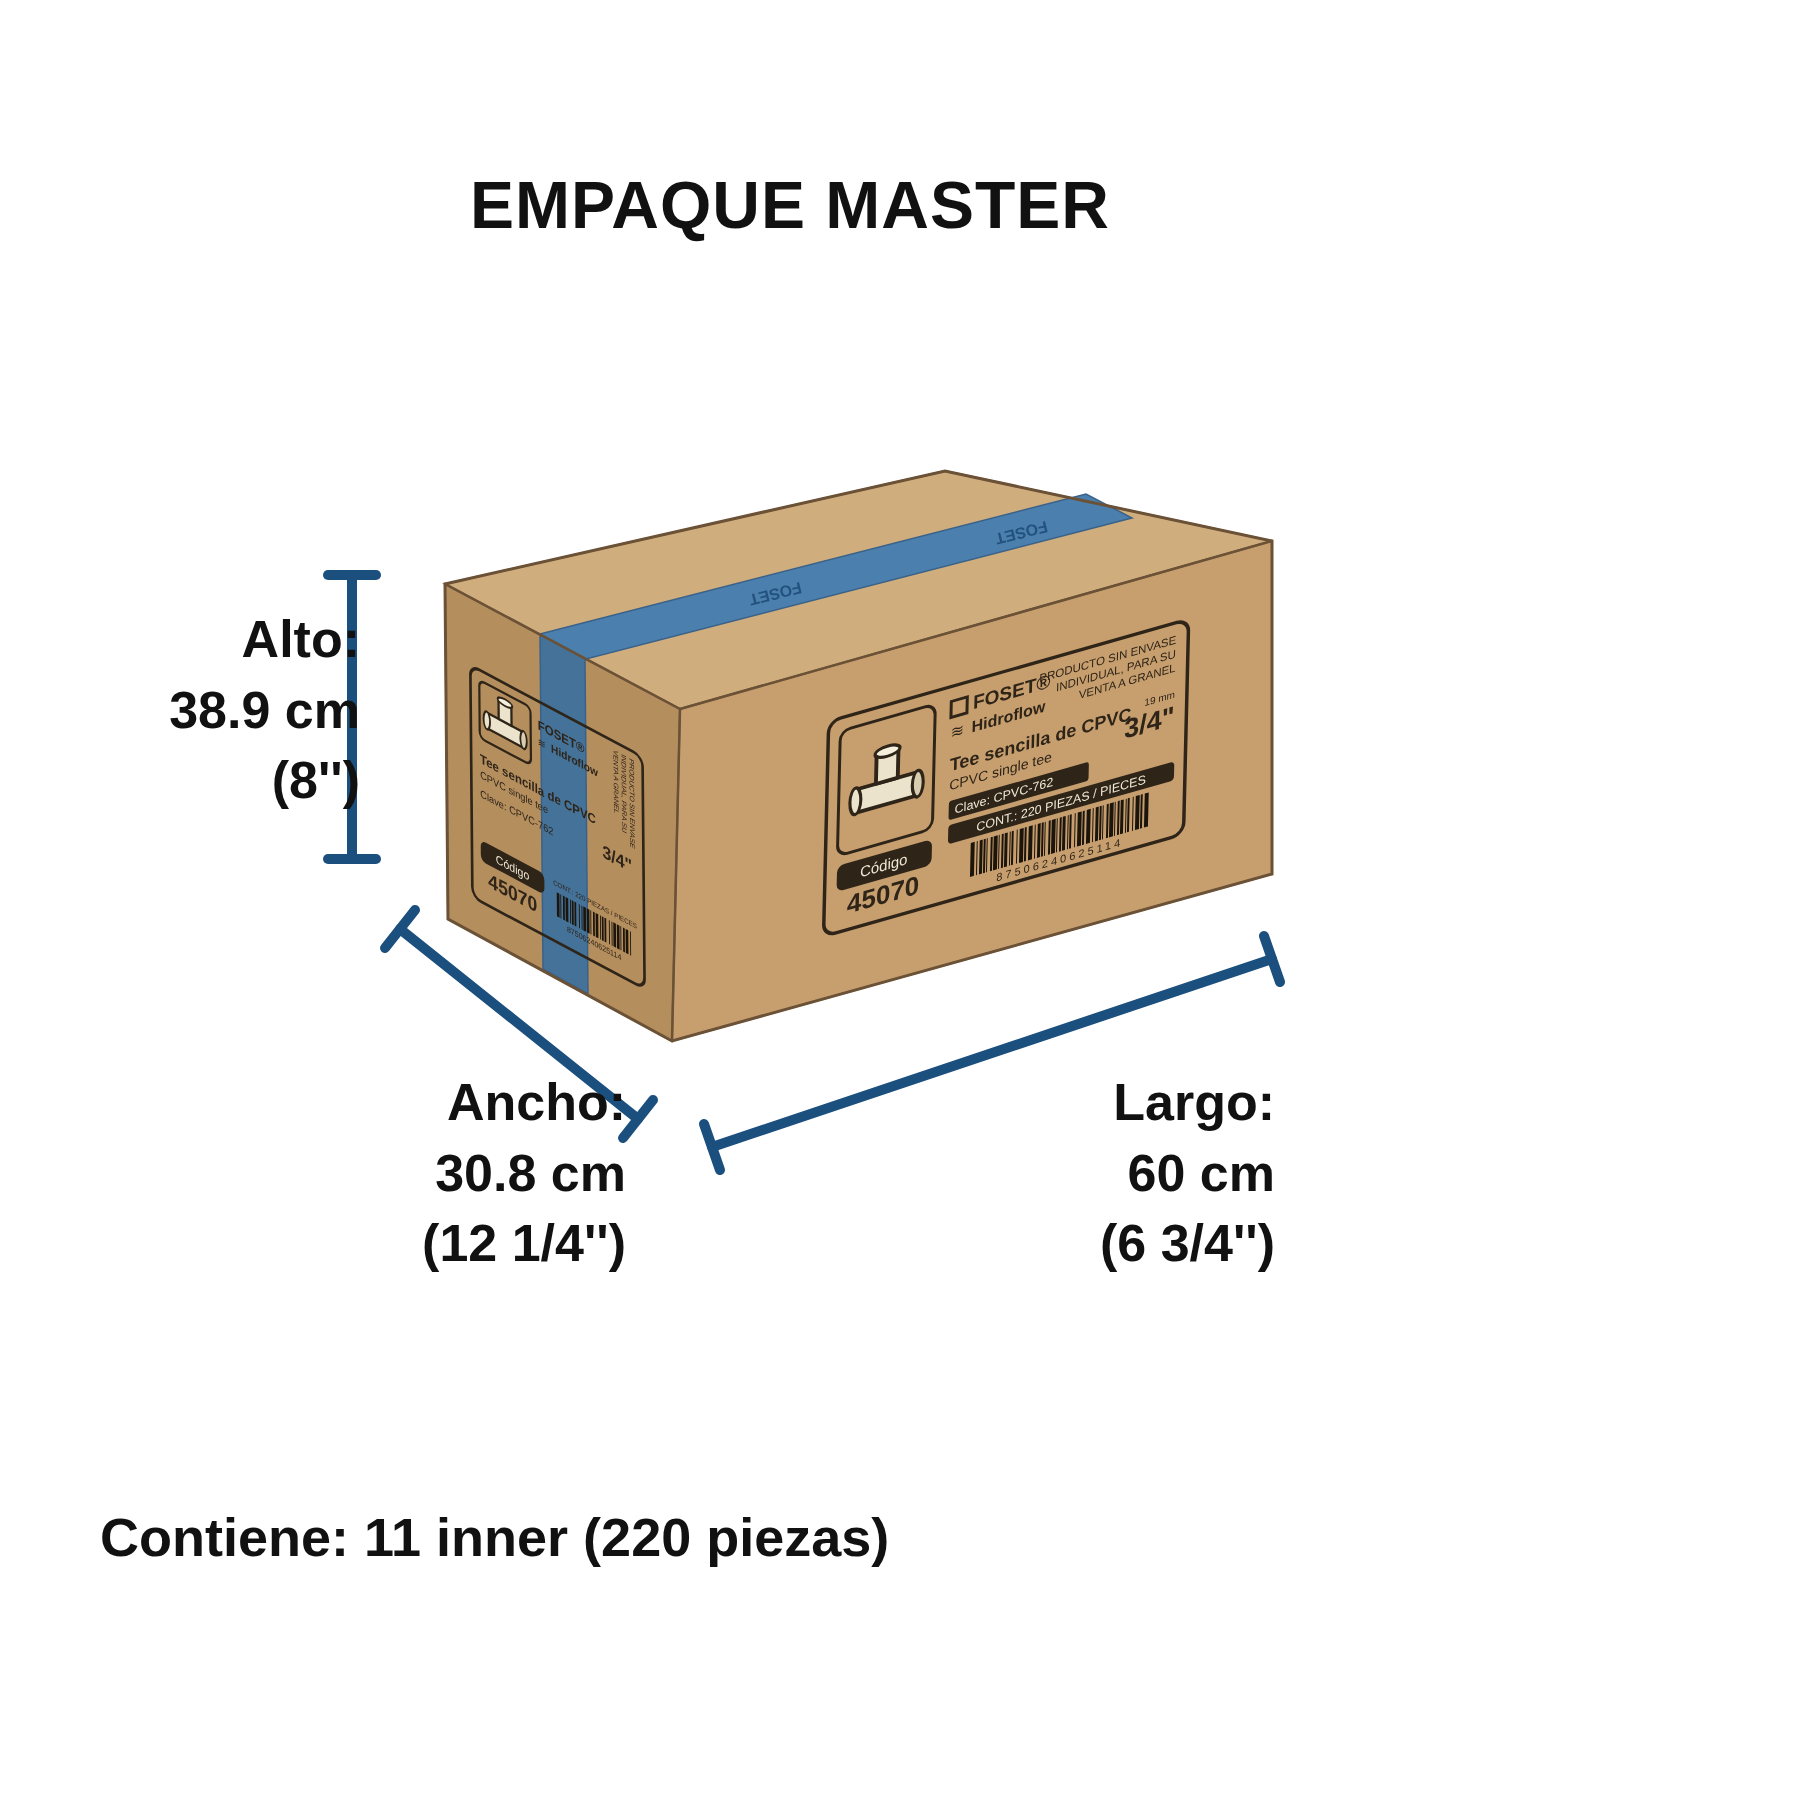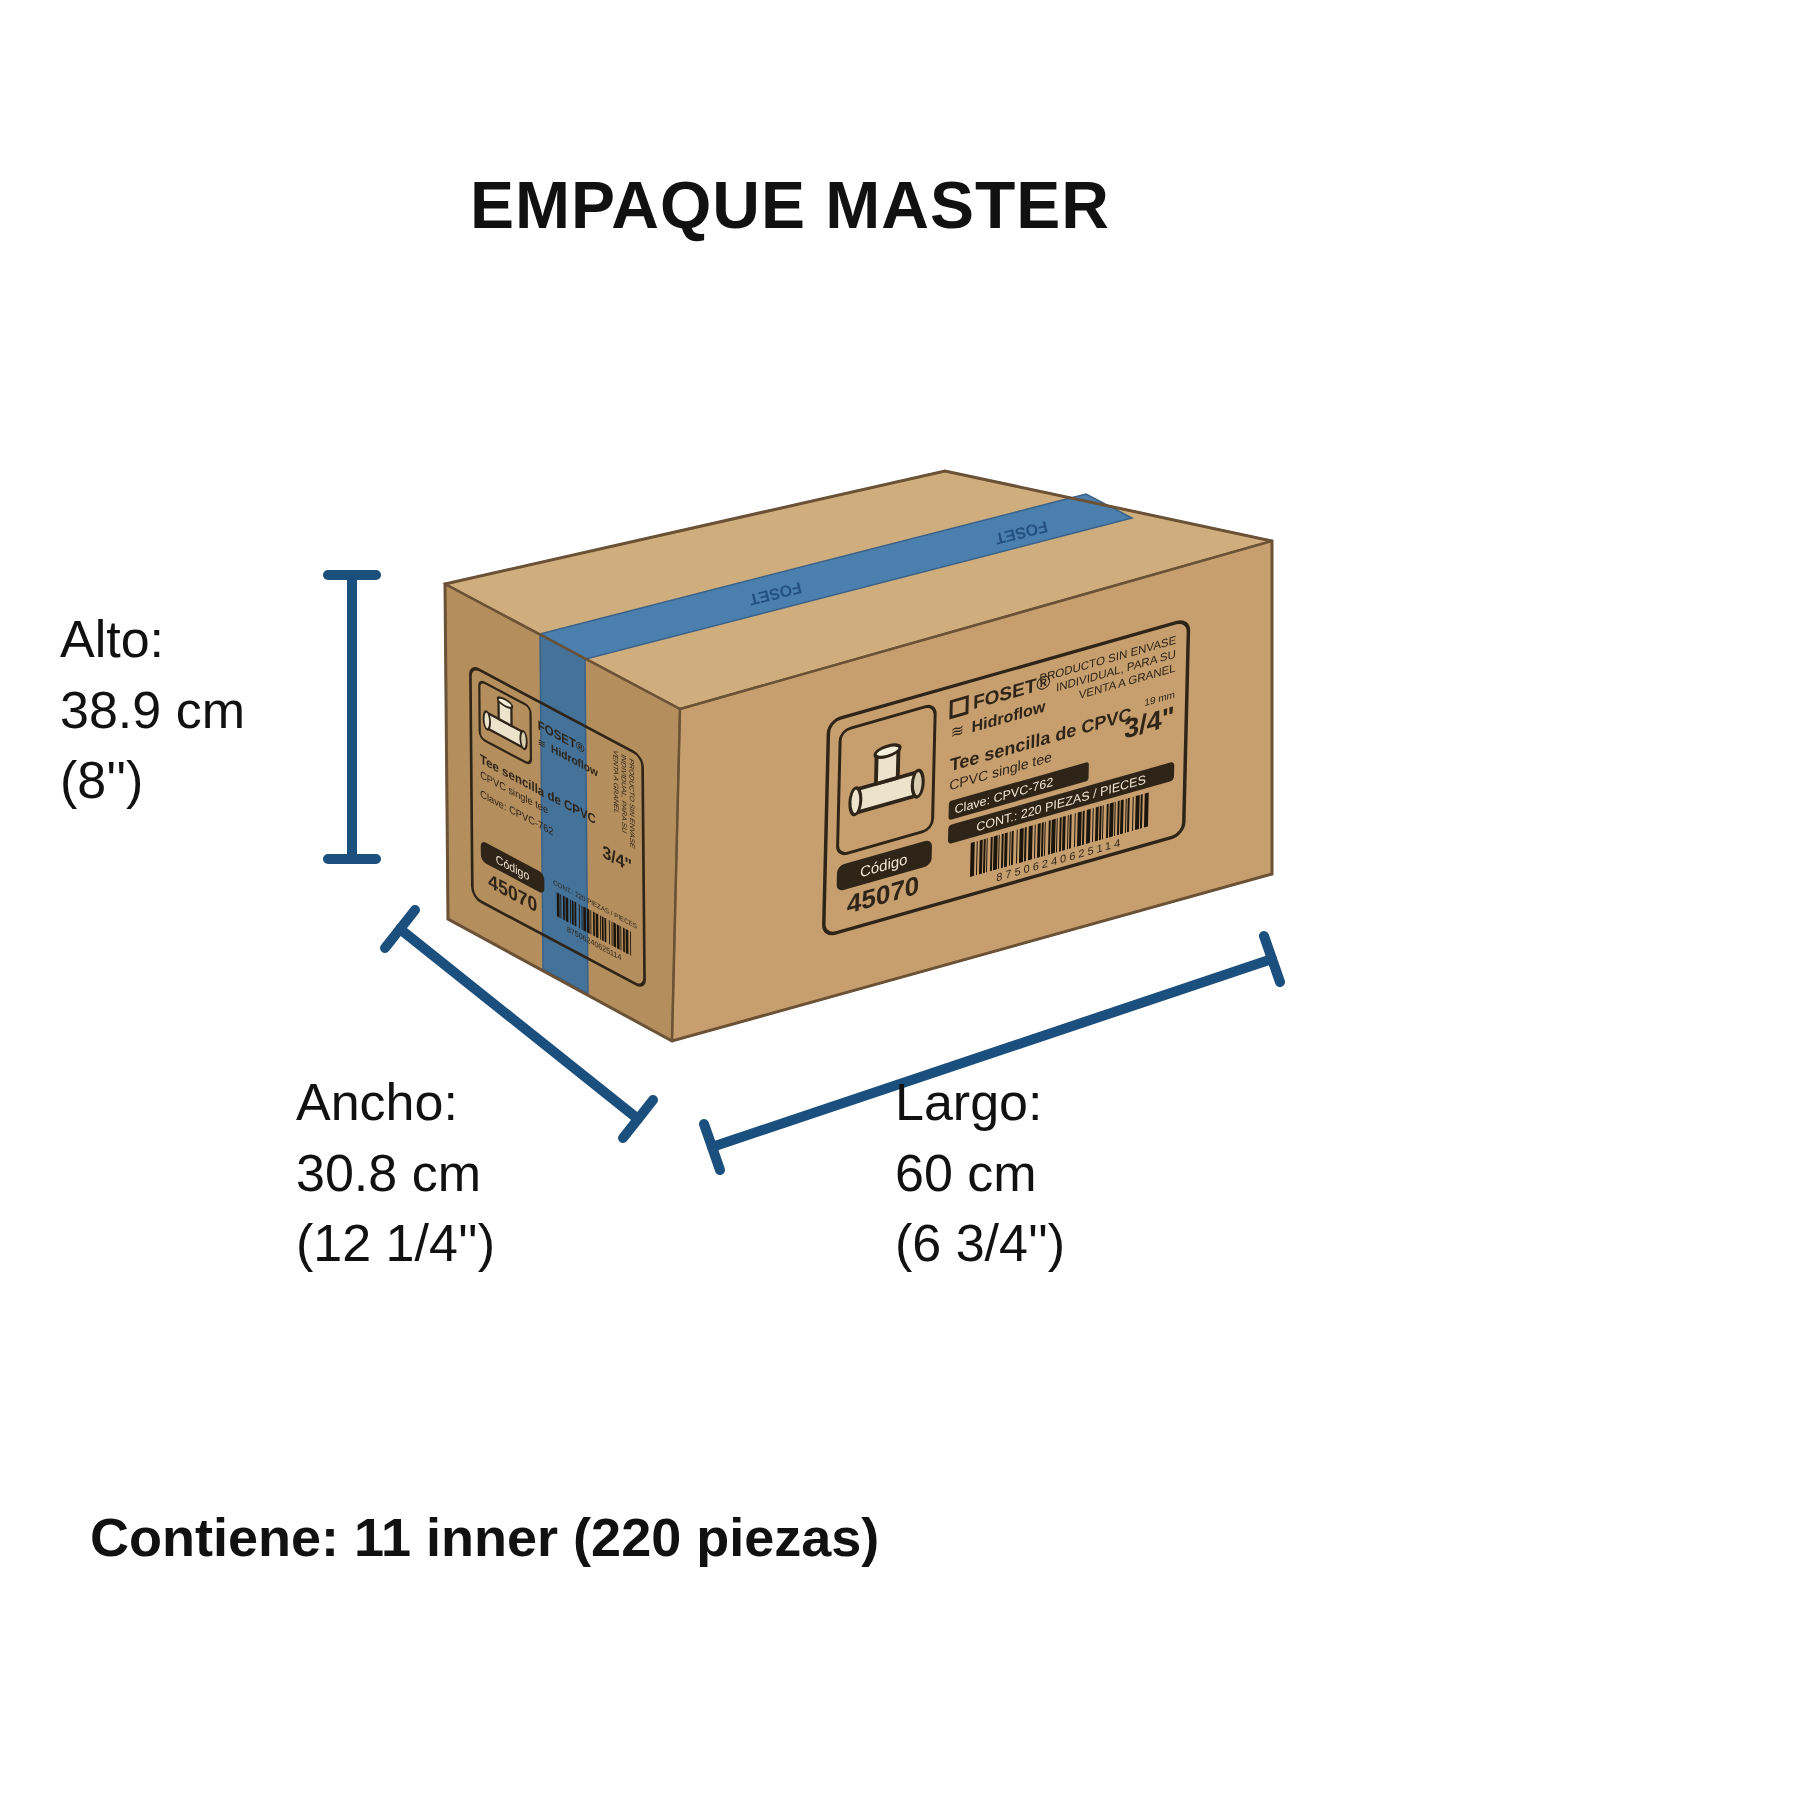--- a/index.html
+++ b/index.html
@@ -1,26 +1,26 @@
 <!DOCTYPE html>
 <html><head>
 <meta charset="utf-8">
 <style>
   html,body{margin:0;padding:0;background:#ffffff;}
   .canvas{position:relative;width:1800px;height:1800px;background:#ffffff;overflow:hidden;
           font-family:"Liberation Sans",sans-serif;color:#111;margin-top:19px;}
   .title{position:absolute;left:0;top:148px;width:1580px;text-align:center;
          font-size:66px;font-weight:bold;letter-spacing:1px;color:#111;}
   .scene{position:absolute;left:0;top:0;width:1800px;height:1800px;}
-  .dim-label{position:absolute;text-align:left;font-weight:normal;font-size:52px;line-height:1.36;color:#111;}
+  .dim-label{position:absolute;text-align:right;font-weight:bold;font-size:52px;line-height:1.36;color:#111;}
   .dim-alto{left:60px;top:585px;width:300px;}
   .dim-ancho{left:296px;top:1048px;width:330px;}
   .dim-largo{left:895px;top:1048px;width:380px;}
   .footer-item{position:absolute;top:1487px;font-size:54px;font-weight:bold;white-space:nowrap;color:#111;}
-  .footer-contiene{left:90px;}
+  .footer-contiene{left:100px;}
   .footer-peso{left:975px;}
   svg text{font-family:"Liberation Sans",sans-serif;}
   .ink{fill:#2e2418;}
   .ink-bold{fill:#2e2418;font-weight:bold;}
   .inv{fill:#f0e8d4;}
 </style>
 </head>
 <body>
 
 <div class="canvas">

